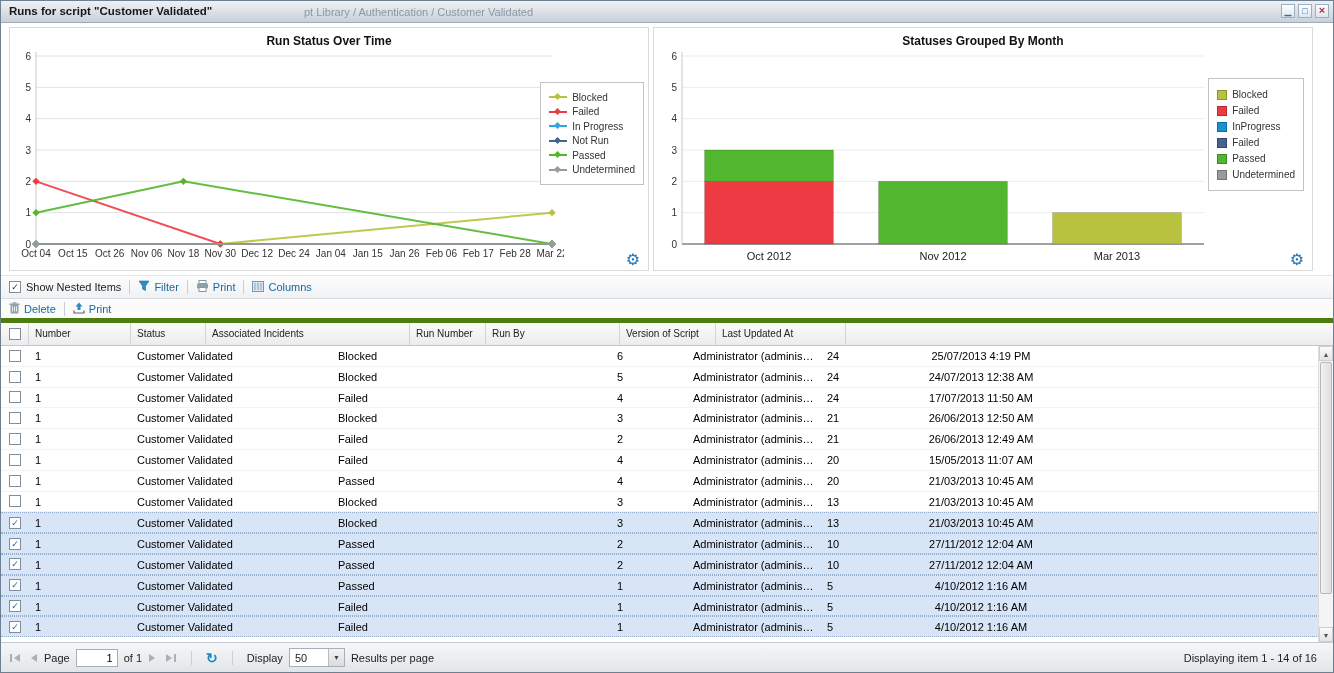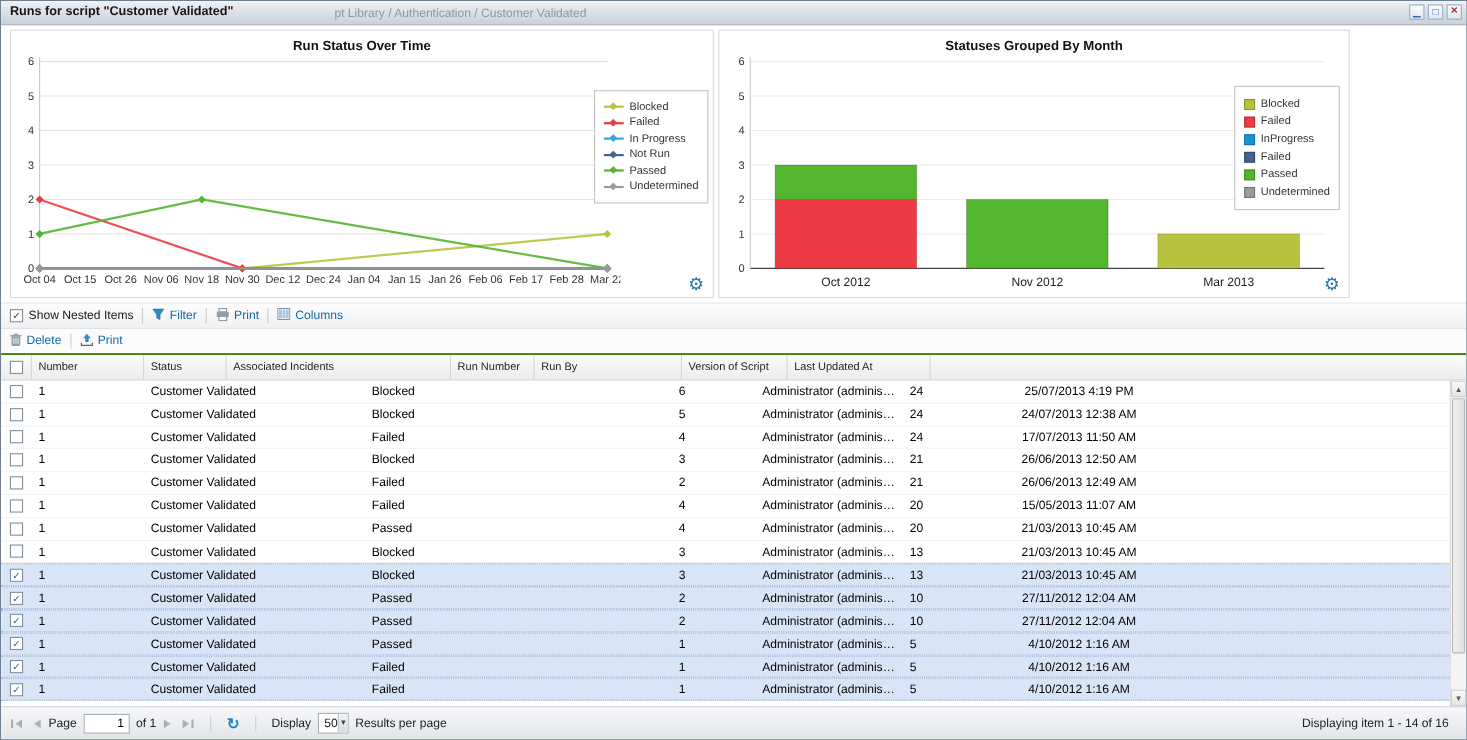--- a/index.html
+++ b/index.html
@@ -8,40 +8,40 @@
   
   .titlebar{position:relative;height:22px;flex:none;background:linear-gradient(#eef1f4,#c9d0d8);border-bottom:1px solid #9fabb8}
   .title{display:inline-block;padding:4px 0 0 8px;font-size:11.5px;font-weight:bold;color:#15171a}
   .ghost{position:absolute;left:303px;top:5px;font-size:11px;color:#8d97a4}
   .winbtns{position:absolute;right:4px;top:3px;display:flex;gap:3px}
   .wb{width:14px;height:14px;text-align:center;font-size:9px;line-height:12px;border:1px solid #9ab0c6;background:linear-gradient(#ffffff,#dce6f0);color:#2f6bb0;cursor:pointer}
   .wb.close{color:#b03030;font-weight:bold;font-size:11px;line-height:11px}
   
   .charts{height:252px;flex:none;display:flex;gap:4px;padding:4px 7px 4px 8px;background:#fff}
   .panel{position:relative;height:244px;border:1px solid #dadada;background:#fff;flex:none}
-  .panel.left{width:640px}.panel.right{width:574px}
+  .panel.left{width:640px}.panel.right{width:660px}
   .ctitle{text-align:center;padding-top:6px;font-size:12px;font-weight:bold;color:#111}
   .chart{position:absolute;left:2px;top:20px}
   .chart text{font-family:"Liberation Sans",sans-serif}
   .tick{font-size:10px;fill:#333}
   .cat{font-size:11px;fill:#222}
   .legend{position:absolute;border:1px solid #c2c2c2;background:#fff;padding:5px 8px}
   #legend0{right:4px;top:54px}
   #legend1{right:8px;top:50px}
   .lg-item{display:flex;align-items:center;gap:5px;margin:3.5px 0;cursor:pointer}
   .legend.bars .lg-item{margin:5px 0}
   .lg-line{position:relative;width:18px;height:2px;flex:none}
   .lg-diamond{position:absolute;left:6px;top:-2px;width:5px;height:5px;transform:rotate(45deg)}
   .lg-sq{width:10px;height:10px;flex:none;border:1px solid rgba(0,0,0,.25)}
   .lg-txt{font-size:10px;color:#333;white-space:nowrap}
   .gear{position:absolute;right:8px;bottom:1px;font-size:16px;color:#2576b5;cursor:pointer}
   
   .tb{height:24px;flex:none;display:flex;align-items:center;padding-left:8px;font-size:11px}
   .tb1{background:linear-gradient(#fdfdfe,#eff1f3);border-top:1px solid #e3e5e8;border-bottom:1px solid #d9dcdf}
-  .tb2{background:#fbfbfc;border-bottom:2px solid #4d7c0f}
+  .tb2{background:#fbfbfc;border-bottom:5px solid #4d7c0f}
   .tbtn{display:flex;align-items:center;gap:4px;color:#17699f;cursor:pointer;white-space:nowrap}
   .tlabel{color:#1b1b1b;margin-left:5px}
   .vsep{width:1px;height:14px;background:#c9ced4;margin:0 8px;flex:none}
   .cb{display:inline-block;width:12px;height:12px;border:1px solid #808e9b;background:#fff;font-size:9px;line-height:11px;text-align:center;color:#2d5e9e;vertical-align:middle;cursor:pointer}
   
   .ghead{height:23px;flex:none;display:flex;background:linear-gradient(#fbfbfc,#ececee);border-bottom:1px solid #c6c6c6}
   .ghead .cell{border-right:1px solid #d4d4d4;font-size:10px;color:#222;line-height:22px;padding-left:6px;overflow:hidden;white-space:nowrap}
   .gbody{flex:1;position:relative;overflow:hidden;background:#fff}
   .grow{display:flex;height:20.8px;border-bottom:1px solid #f3f3f3;cursor:default}
   .grow .cell{font-size:11px;line-height:20px;padding-left:6px;overflow:hidden;white-space:nowrap;color:#000}
@@ -52,21 +52,21 @@
   
   .vscroll{position:absolute;top:0;right:0;width:15px;height:100%;background:#f4f4f4;border-left:1px solid #dcdcdc}
   .sbtn{position:absolute;left:0;width:100%;height:15px;font-size:7px;line-height:15px;text-align:center;color:#555;background:linear-gradient(#fafafa,#e4e4e4);border:1px solid #cfcfcf;cursor:pointer}
   .sbtn.up{top:0}.sbtn.down{bottom:0}
   .sthumb{position:absolute;left:1px;top:16px;width:12px;height:232px;background:linear-gradient(90deg,#f0f0f0,#dfdfdf);border:1px solid #b8b8b8;border-radius:2px;cursor:pointer}
   
   .pager{height:30px;flex:none;display:flex;align-items:center;gap:6px;padding:0 8px;background:linear-gradient(#f6f7f8,#e2e5e8);border-top:1px solid #c4c9ce;font-size:11px;color:#222}
   .pgico{display:flex;align-items:center;cursor:pointer}
   .pinput{width:42px;height:18px;border:1px solid #a6afb8;font:11px "Liberation Sans",sans-serif;text-align:right;padding-right:4px}
   .refresh{font-size:14px;font-weight:bold;color:#1e88c7;cursor:pointer;line-height:14px}
-  .fsel{display:flex;width:28px;height:19px;border:1px solid #a6afb8;background:#fff;align-items:center;cursor:pointer}
+  .fsel{display:flex;width:56px;height:19px;border:1px solid #a6afb8;background:#fff;align-items:center;cursor:pointer}
   .fsel .v{flex:1;padding-left:5px;font-size:11px}
   .fsel .ar{width:16px;height:100%;background:linear-gradient(#f2f3f4,#d9dcdf);border-left:1px solid #b6bcc2;font-size:7px;line-height:17px;text-align:center;color:#444}
   .pgstatus{margin-left:auto;padding-right:8px;white-space:nowrap}
 </style>
 </head>
 <body>
 
 <div class="win">
 
   <div class="titlebar">

